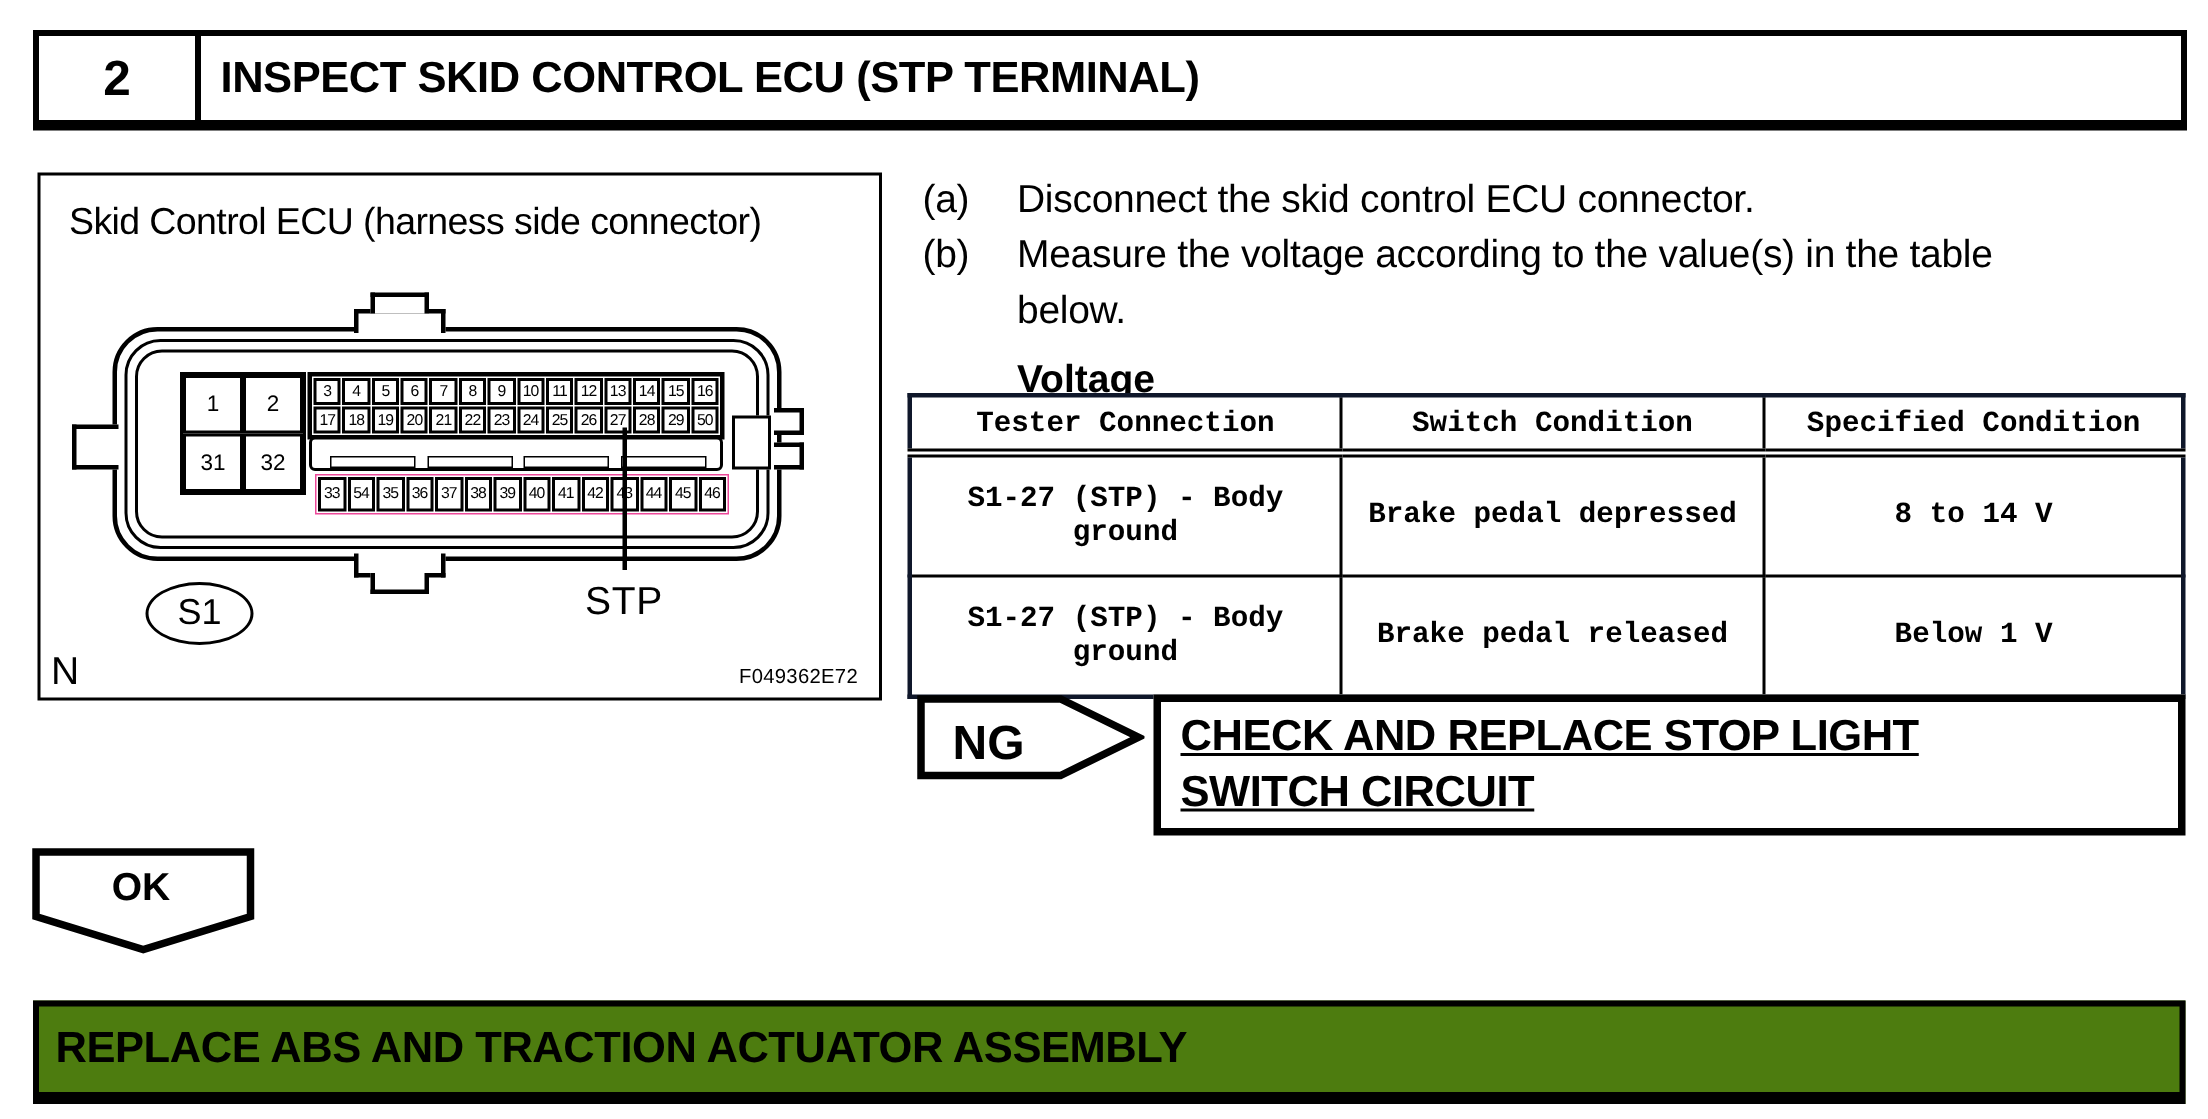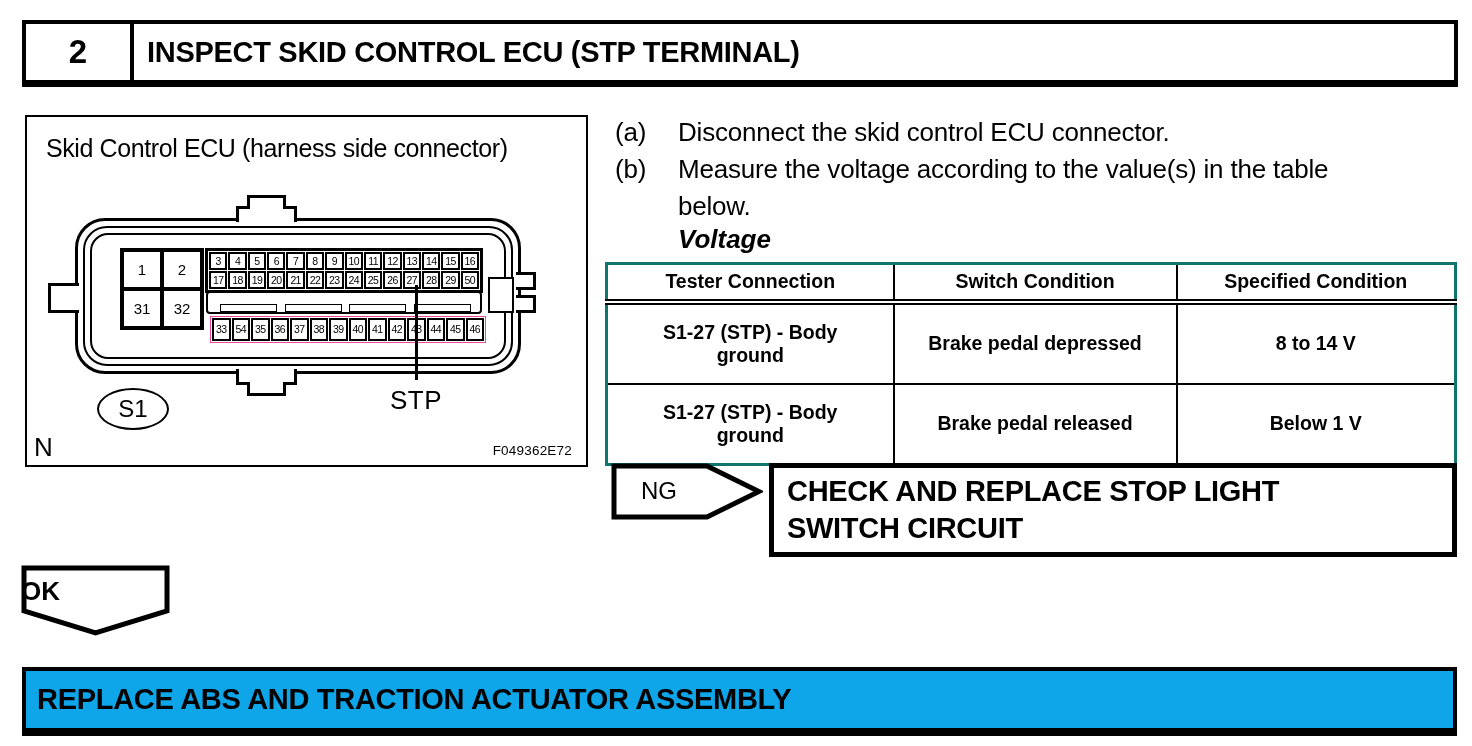--- a/index.html
+++ b/index.html
@@ -54,44 +54,44 @@
   .connector-badge { position:absolute; left:70px; top:271px; width:72px; height:42px; border:2.5px solid #000; border-radius:50%;
     display:flex; align-items:center; justify-content:center; font-size:24px; }
   .note-label { position:absolute; left:7px; top:315px; font-size:26px; }
   .figure-code { position:absolute; right:14px; bottom:7px; font-size:13.5px; letter-spacing:0.2px;margin-top:44px; }
 
   
   .instructions { position:absolute; left:615px; top:114px; width:850px; }
   .instr-row { display:flex; font-size:26px; line-height:37px; letter-spacing:-0.2px; }
   .instr-label { width:63px; }
   .instr-text { width:660px; }
-  .table-title { position:absolute; left:678px; top:224px; font-size:26px; font-weight:bold;font-style:italic; }
+  .table-title { position:absolute; left:678px; top:237px; font-size:26px; font-weight:bold; }
 
   
   .voltage-table { position:absolute; left:605px; top:262px; width:852px; border-collapse:collapse; background:#fff; }
   .voltage-table th, .voltage-table td { border:2.5px solid #000; text-align:center; vertical-align:middle;
     font-weight:bold; font-size:19.5px; }
-  .voltage-table { border:3px solid #0f766e; }
+  .voltage-table { border:3px solid #0f172a;font-family:Liberation Mono, monospace; }
   .voltage-table th { height:38px; border-bottom:6px double #000; }
   .voltage-table td { height:66px; line-height:23px; }
   .voltage-table col.c1 { width:288px; } .voltage-table col.c2 { width:284px; } .voltage-table col.c3 { width:280px; }
   .wrap-narrow { max-width:212px; margin:16px auto; }
 
   
   .ng-arrow { position:absolute; left:611px; top:463px; width:152px; height:57px; }
-  .ng-label { position:absolute; left:0; top:14px; width:96px; text-align:center; font-weight:normal; font-size:24px; }
+  .ng-label { position:absolute; left:0; top:14px; width:96px; text-align:center; font-weight:bold; font-size:32px; }
   .ng-box { position:absolute; left:769px; top:463px; width:688px; height:94px; border:5px solid #000; background:#fff;
-    padding:5px 0 0 13px; }
+    padding:5px 0 0 13px;text-decoration:underline; }
   .ng-box-text { font-weight:bold; font-size:29px; line-height:37px; max-width:560px; letter-spacing:-0.3px; }
 
   .ok-arrow { position:absolute; left:21px; top:565px; width:150px; height:72px; }
-  .ok-label { position:absolute; left:0; top:11px; width:146px; text-align:left; font-weight:bold; font-size:26px; }
+  .ok-label { position:absolute; left:0; top:11px; width:146px; text-align:center; font-weight:bold; font-size:26px; }
 
   .result-box { position:absolute; left:22px; top:667px; width:1435px; height:69px; border:4px solid #000; border-bottom-width:8px;
-    display:flex; align-items:center; padding-left:11px; background:#0ea5e9; }
+    display:flex; align-items:center; padding-left:11px; background:#4d7c0f; }
   .result-text { font-weight:bold; font-size:29px; letter-spacing:-0.3px; }
 </style>
 </head>
 <body>
 
 <div id="page">
 
   <div class="step-header">
     <div class="step-number">2</div>
     <div class="step-title">INSPECT SKID CONTROL ECU (STP TERMINAL)</div>

